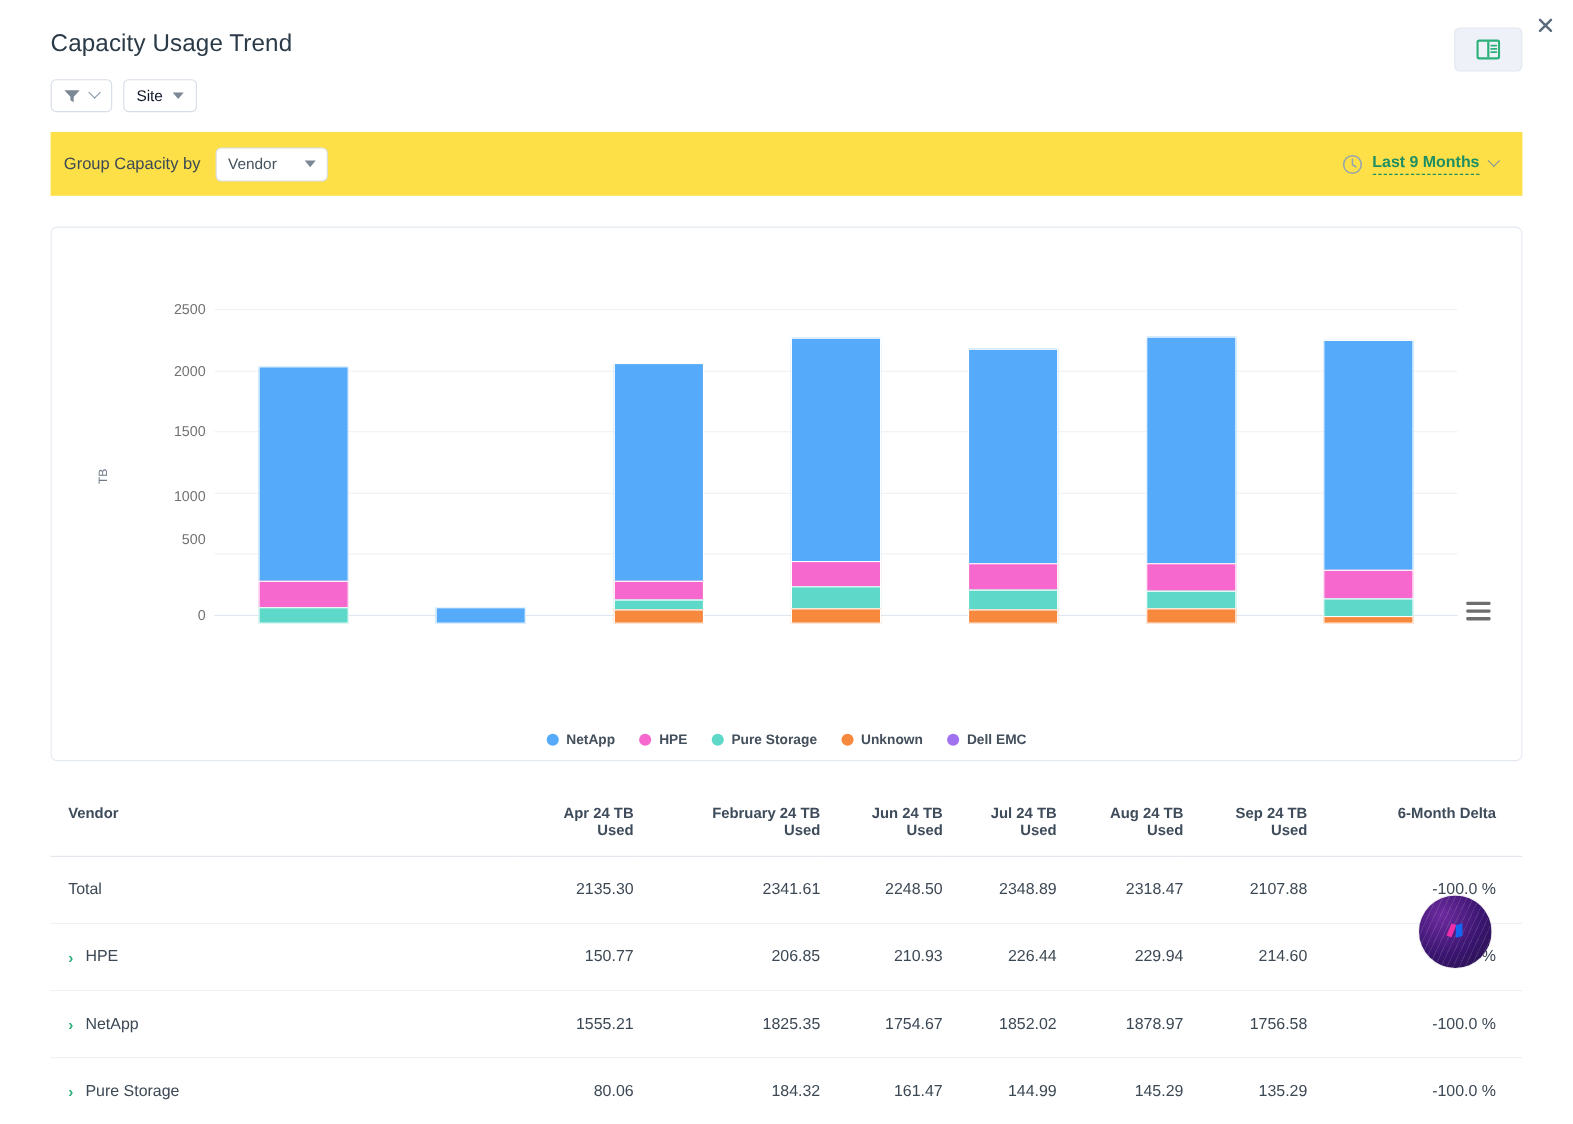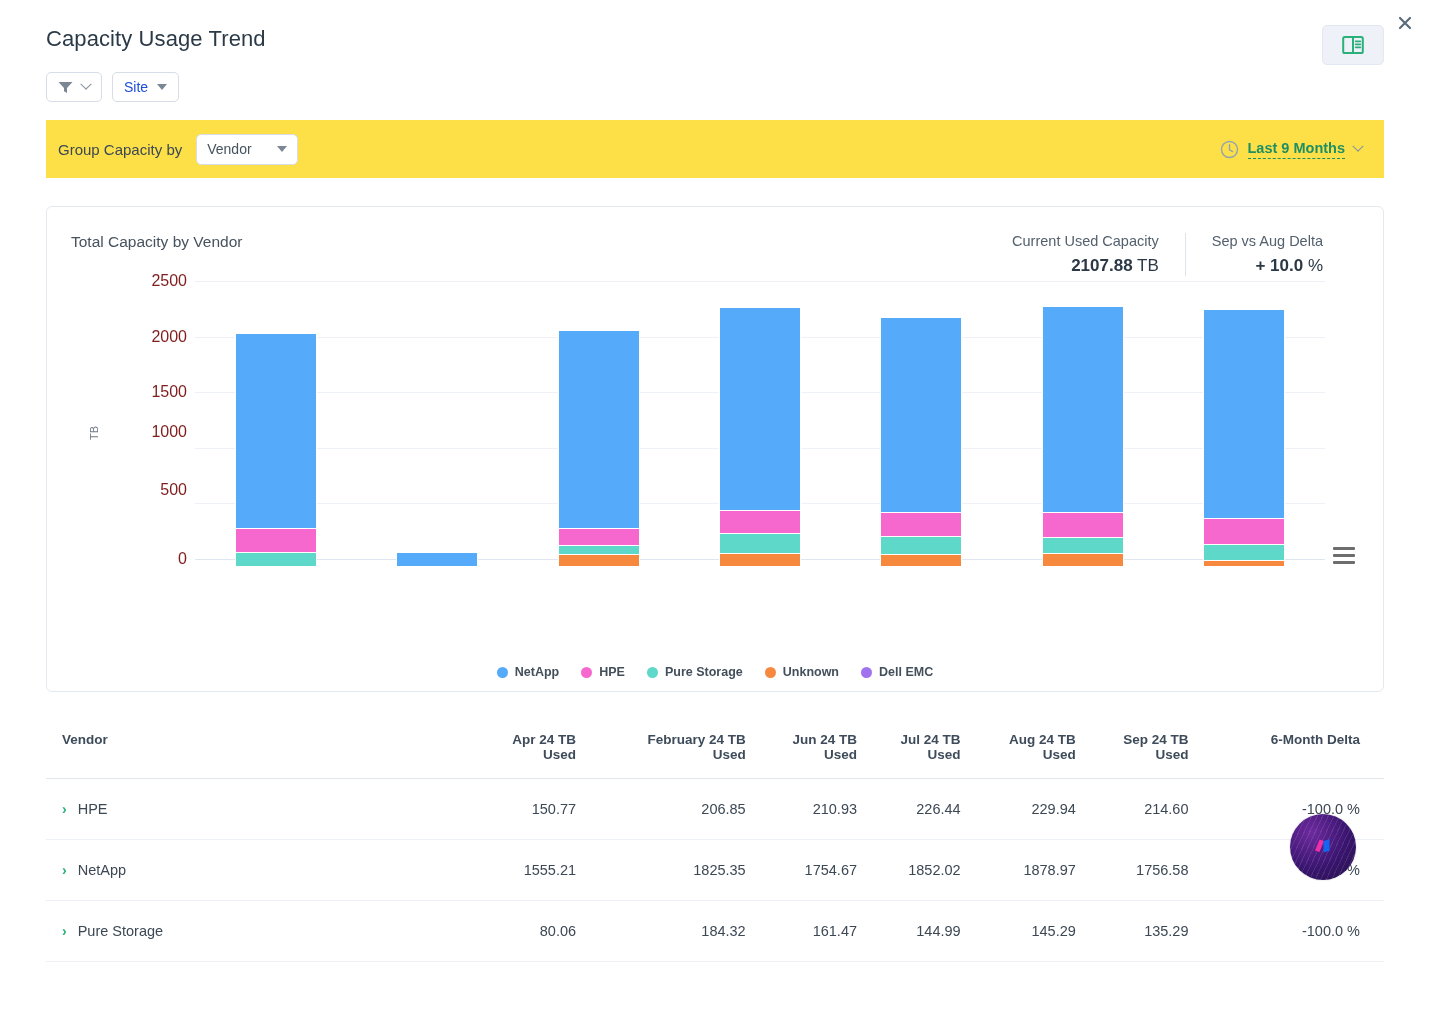--- a/index.html
+++ b/index.html
@@ -56,21 +56,21 @@
   .btn-outline {
     height: 30px;
     border: 1px solid #d7dde6;
     border-radius: 5px;
     background: #fff;
     display: flex;
     align-items: center;
     gap: 9px;
     padding: 0 11px;
     font-size: 14px;
-    color: #1d4ed8;
+    color: #0f172a;
     cursor: pointer;
     white-space: nowrap;
   }
   .chev {
     width: 0; height: 0;
     border-left: 5px solid transparent;
     border-right: 5px solid transparent;
     border-top: 6px solid #7b8794;
   }
   .chev-thin {
@@ -159,22 +159,22 @@
     position: absolute;
     left: 40px; top: 160px;
     font-size: 11px;
     color: #6f7b87;
     transform: rotate(-90deg);
     transform-origin: center;
   }
   .ytick {
     position: absolute;
     right: calc(100% - 148px);
-    font-size: 16px;
-    color: #7f1d1d;
+    font-size: 13px;
+    color: #737373;
     transform: translateY(-50%);
     text-align: right;
     width: 60px;
     padding-right: 8px;
   }
   .gridline {
     position: absolute;
     left: 148px; right: 58px;
     height: 1px;
     background: #eef1f5;
@@ -307,51 +307,36 @@
         <circle cx="9.5" cy="9.5" r="8" fill="none" stroke="#94a3b1" stroke-width="1.4"></circle>
         <path d="M9.5 4.8 V9.8 L12.6 11.6" fill="none" stroke="#94a3b1" stroke-width="1.4" stroke-linecap="round"></path>
       </svg>
     </span>
     <span class="time-text">Last 9 Months</span>
     <span class="chev-thin"></span>
   </div>
 </div>
 
 <div class="chart-card">
-  <div class="chart-head">
-    <div class="chart-title">Total Capacity by Vendor</div>
-    <div class="kpis">
-      <div class="kpi">
-        <div class="kpi-label">Current Used Capacity</div>
-        <div class="kpi-value"><b>2107.88</b>
-          <span>TB</span></div>
-      </div>
-      <div class="kpi">
-        <div class="kpi-label">Sep vs Aug Delta</div>
-        <div class="kpi-value"><b>+ 10.0</b>
-          <span>%</span></div>
-      </div>
-    </div>
-  </div>
 
   <div class="hamburger">
     <span></span>
     <span></span>
     <span></span>
   </div>
 
   <div class="plot">
     <div class="y-label">TB</div>
     <div id="gridlines">
         <div class="gridline axis" style="top: 292px;"></div>
         <div class="ytick" style="top: 292px;">0</div>
         <div class="gridline" style="top: 236.4px;"></div>
         <div class="ytick" style="top: 223px;">500</div>
         <div class="gridline" style="top: 180.8px;"></div>
-        <div class="ytick" style="top: 165px; text-align: right;">1000</div>
+        <div class="ytick" style="top: 184px; text-align: right;">1000</div>
         <div class="gridline" style="top: 125.2px;"></div>
         <div class="ytick" style="top: 125.2px;">1500</div>
         <div class="gridline" style="top: 69.6px;"></div>
         <div class="ytick" style="top: 69.6px;">2000</div>
         <div class="gridline" style="top: 14px;"></div>
         <div class="ytick" style="top: 14px;">2500</div>
       </div>
     <div class="bars" id="bars">
         <div class="bar-col">
           <div class="bar">
@@ -461,20 +446,34 @@
           <th>
             <div>Sep 24 TB</div>
             <div>Used</div>
           </th>
           <th class="delta-col">
             <div>6-Month Delta</div>
           </th>
         </tr>
     </thead>
     <tbody id="tbody">
+        <tr>
+          <td class="vendor-col">
+            <div class="row-name">
+              <span>Total</span>
+            </div>
+          </td>
+          <td>2135.30</td>
+          <td>2341.61</td>
+          <td>2248.50</td>
+          <td>2348.89</td>
+          <td>2318.47</td>
+          <td>2107.88</td>
+          <td class="delta-col">-100.0 %</td>
+        </tr>
         <tr>
           <td class="vendor-col">
             <div class="row-name">
               <span class="expander">›</span>
               <span>HPE</span>
             </div>
           </td>
           <td>150.77</td>
           <td>206.85</td>
           <td>210.93</td>

